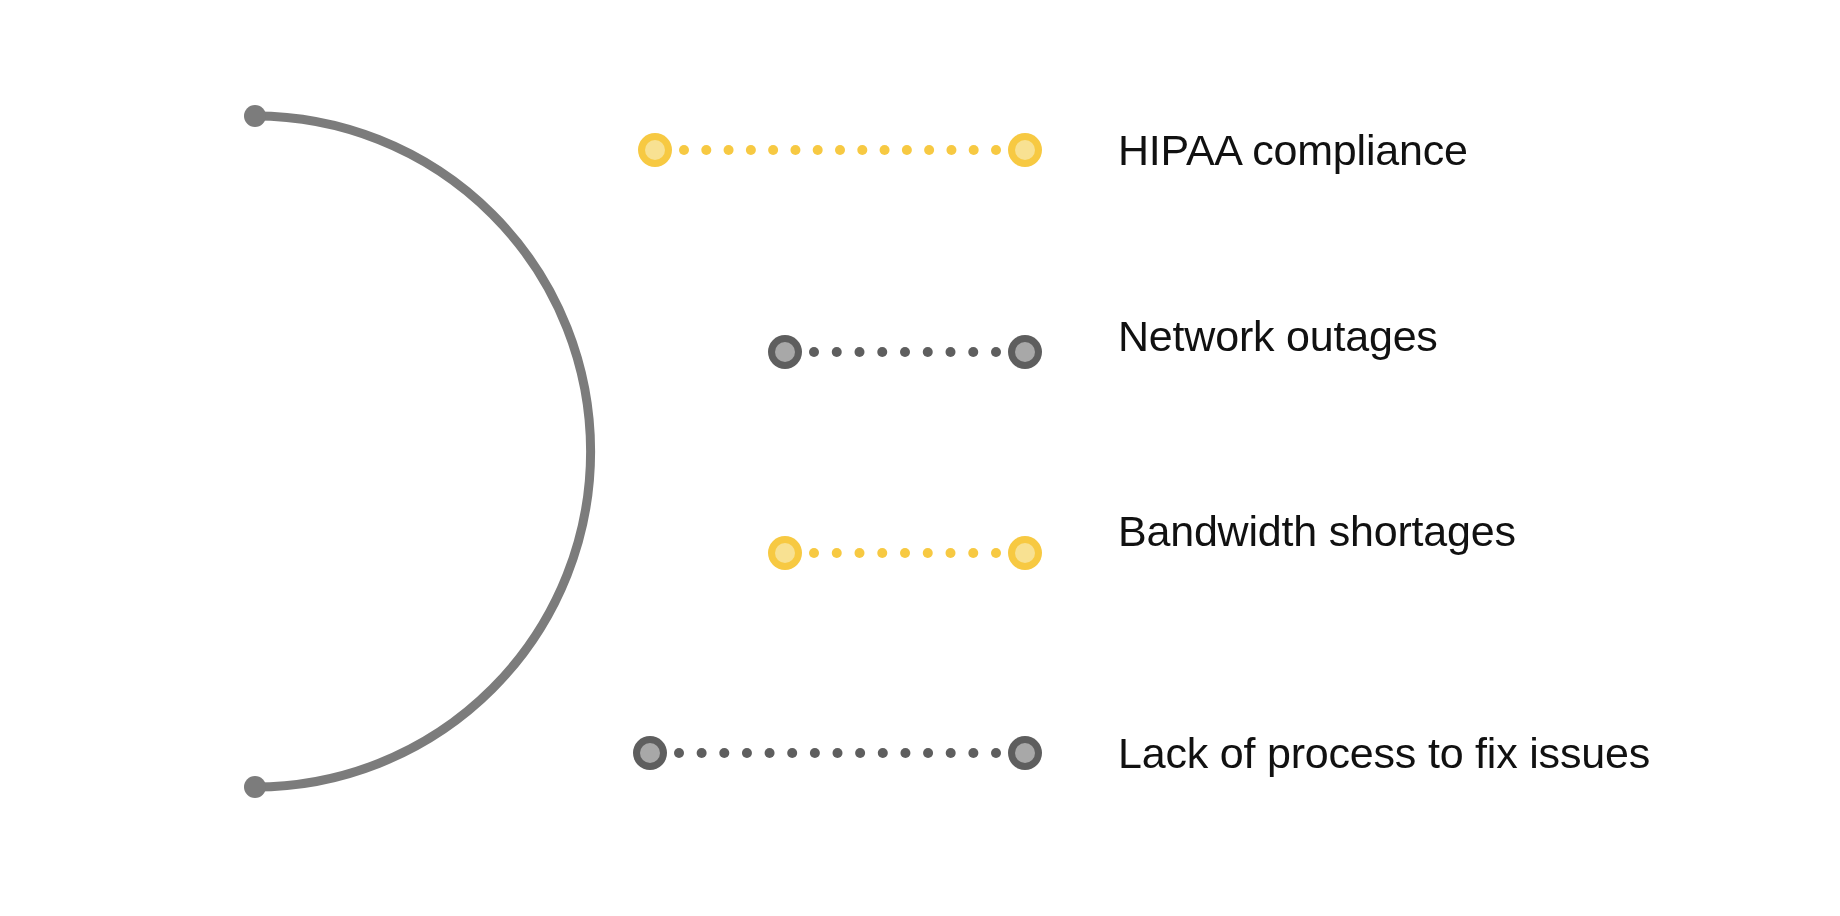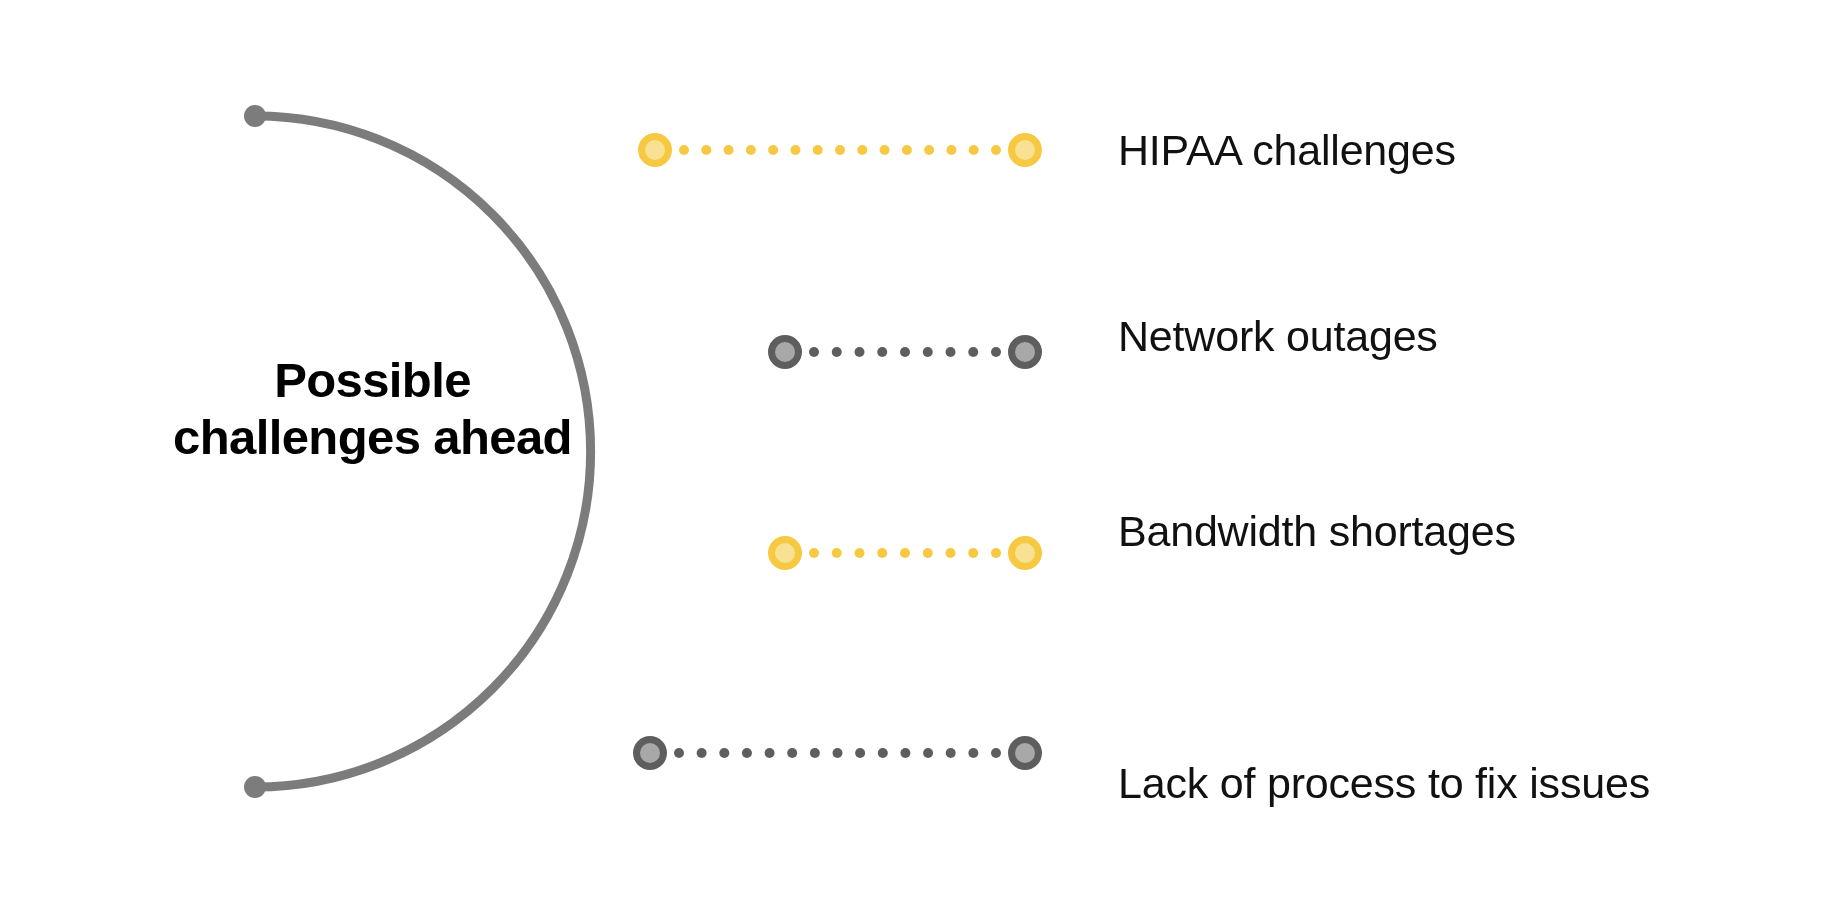--- a/index.html
+++ b/index.html
@@ -48,21 +48,21 @@
     font-weight: 400;
     font-size: 43px;
     letter-spacing: -0.2px;
     color: #111111;
     white-space: nowrap;
     transform: translateY(-50%);
   }
   .item-label.r0 { top: 150px; }
   .item-label.r1 { top: 336px; }
   .item-label.r2 { top: 531px; }
-  .item-label.r3 { top: 753px; margin-top: 30px; }
+  .item-label.r3 { top: 753px; }
 </style>
 </head>
 <body>
 
 <div id="canvas">
 
   <svg id="diagram-svg" viewBox="0 0 1840 916" xmlns="http://www.w3.org/2000/svg">
     <g id="arc-group">
         <path d="M 255 116 A 283 283 0 1 1 255 787" fill="none" stroke="#7c7c7c" stroke-width="9" stroke-linecap="round"></path>
         <circle cx="255" cy="116" r="11" fill="#7c7c7c"></circle>
@@ -155,21 +155,19 @@
           <circle cx="650" cy="753" r="17" fill="#5e5e5e"></circle>
           <circle cx="650" cy="753" r="10" fill="#a8a8a8"></circle>
         </g>
         <g>
           <circle cx="1025" cy="753" r="17" fill="#5e5e5e"></circle>
           <circle cx="1025" cy="753" r="10" fill="#a8a8a8"></circle>
         </g>
       </g>
   </svg>
 
-  <div class="center-title">Possible
-challenges ahead</div>
 
-  <div class="item-label r0">HIPAA challenges</div>
+  <div class="item-label r0">HIPAA compliance</div>
   <div class="item-label r1">Network outages</div>
   <div class="item-label r2">Bandwidth shortages</div>
   <div class="item-label r3">Lack of process to fix issues</div>
 
 </div>
 
 </body></html>

